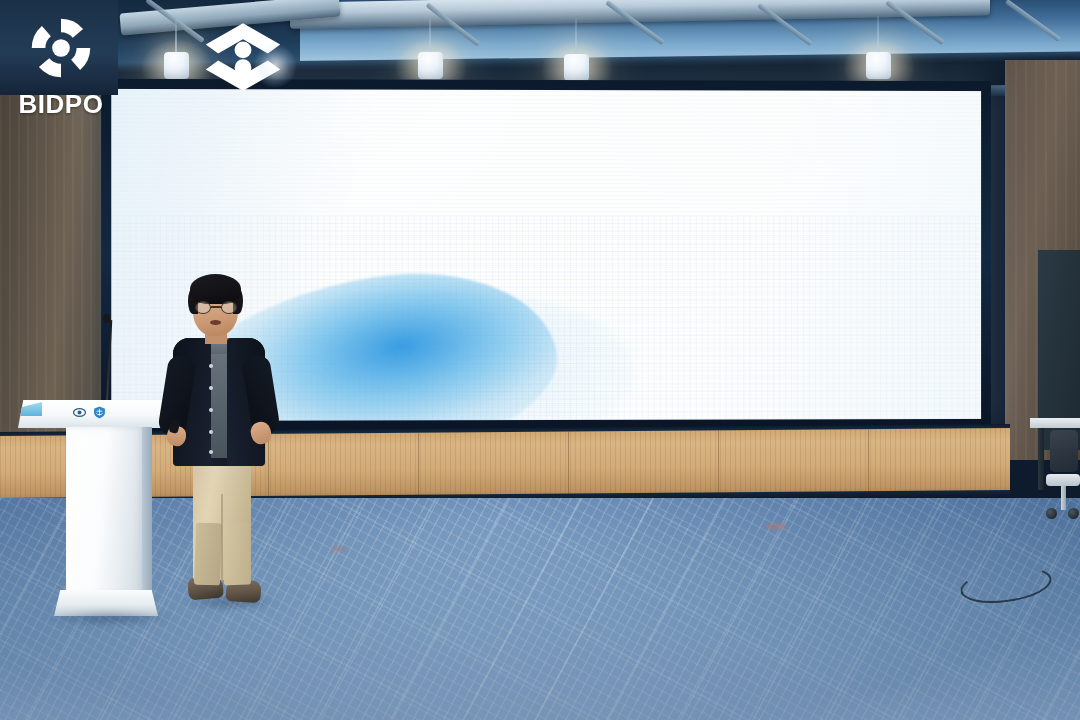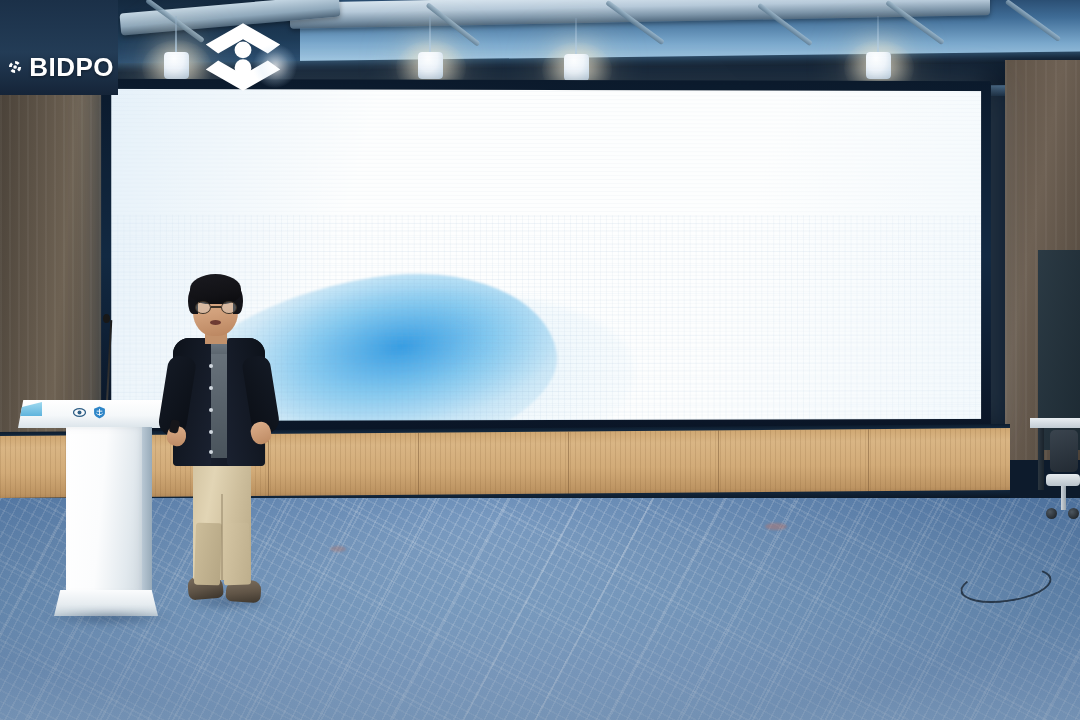--- a/index.html
+++ b/index.html
@@ -417,21 +417,21 @@
   }
   .cable{
     position:absolute; left:960px; top:568px; width:92px; height:34px;
     border:2px solid rgba(18,28,40,.72); border-radius:50%;
     border-top-color:transparent; transform:rotate(-8deg);
   }
 
   
   .logo-bidpo{
     position:absolute; left:8px; top:14px; width:106px; height:106px;
-    display:flex; flex-direction:row; align-items:center; gap:7px;justify-content:flex-end;
+    display:flex; flex-direction:column; align-items:center; gap:7px;justify-content:flex-end;
   }
   .logo-bidpo-text{
     font-size:26px; font-weight:700; color:#ffffff; letter-spacing:.5px;
     text-shadow:0 1px 3px rgba(0,0,0,.45);
   }
   .logo-diamond{
     position:absolute; left:198px; top:18px; width:90px; height:78px;
   }
   .logo-glow{
     position:absolute; left:252px; top:44px; width:46px; height:44px;

